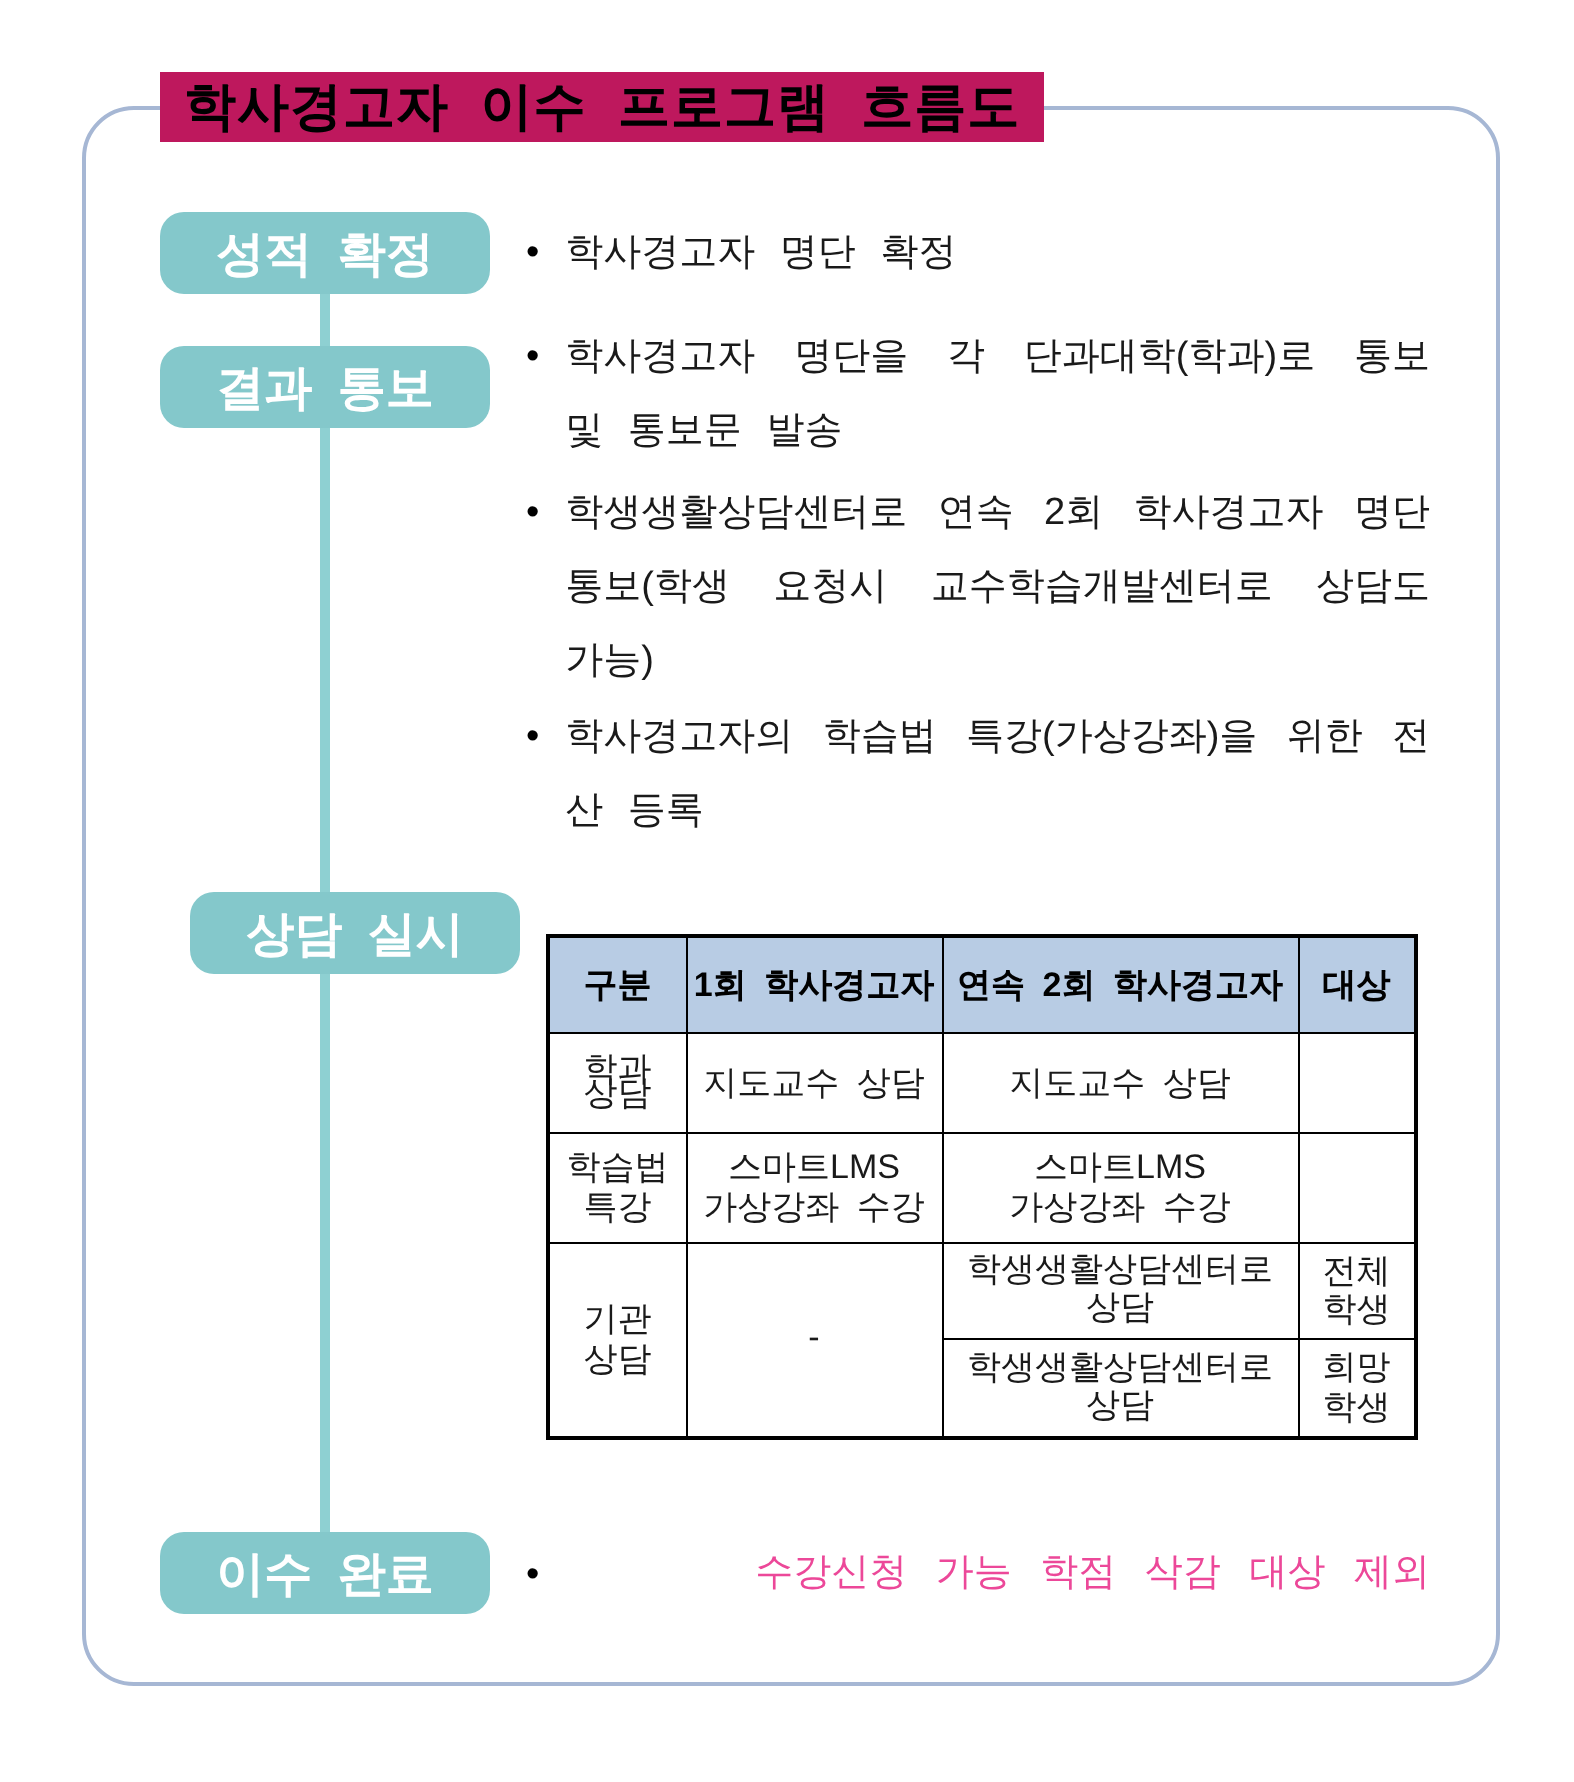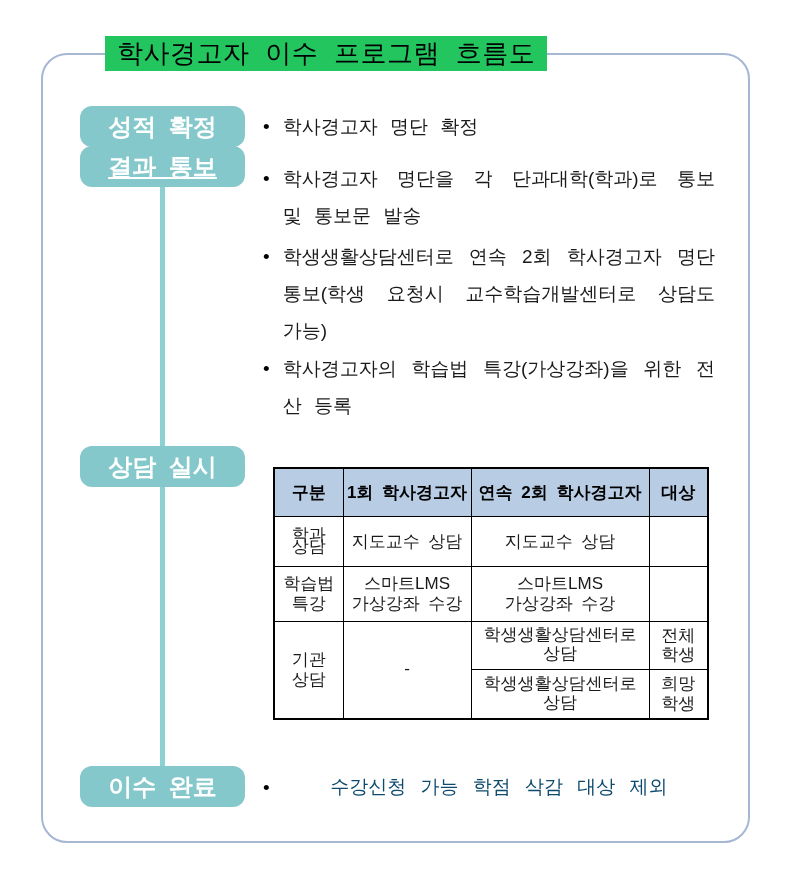--- a/index.html
+++ b/index.html
@@ -20,25 +20,25 @@
     left: 41px; top: 53px;
     width: 709px; height: 790px;
     border: 2px solid #a6b7d4;
     border-radius: 26px;
     background: transparent;
   }
 
   
   .title {
     position: absolute;
-    left: 105px; top: 36px;
-    background: #22c55e;
+    left: 80px; top: 36px;
+    background: #be185d;
     padding: 0 12px;
     font-size: 26px;
-    font-weight: normal;
+    font-weight: bold;
     color: #000000;
     word-spacing: 8px;
     letter-spacing: 0.5px;
     white-space: nowrap;
     z-index: 3;
   }
 
   
   .flow-line {
     position: absolute;
@@ -59,22 +59,22 @@
     font-size: 24px;
     font-weight: bold;
     word-spacing: 6px;
     display: flex;
     align-items: center;
     justify-content: center;
     z-index: 2;
     white-space: nowrap;
   }
   .stage-1 { top: 106px; }
-  .stage-2 { top: 146px; text-decoration: underline; }
-  .stage-3 { top: 446px; }
+  .stage-2 { top: 173px; }
+  .stage-3 { top: 446px; margin-left: 15px; }
   .stage-4 { top: 766px; }
 
   
   .bullet {
     position: absolute;
     left: 263px;
     width: 452px;
     display: flex;
     gap: 13px;
     z-index: 2;
@@ -91,21 +91,21 @@
     line-height: 37px;
     color: #1a1a1a;
     text-align: justify;
     word-spacing: 7px;
   }
   .bullet-1 { top: 108px; }
   .bullet-2 { top: 160px; }
   .bullet-3 { top: 238px; }
   .bullet-4 { top: 350px; }
   .bullet-5 { top: 769px; }
-  .bullet-5 .text { color: #0c4a6e; text-align: center; word-spacing: 9px; line-height: 36px; }
+  .bullet-5 .text { color: #ec4899; text-align: right; word-spacing: 9px; line-height: 36px; }
 
   
   .tbl-wrap {
     position: absolute;
     left: 273px; top: 467px;
     z-index: 2;
   }
   table.counsel {
     border-collapse: collapse;
     table-layout: fixed;

